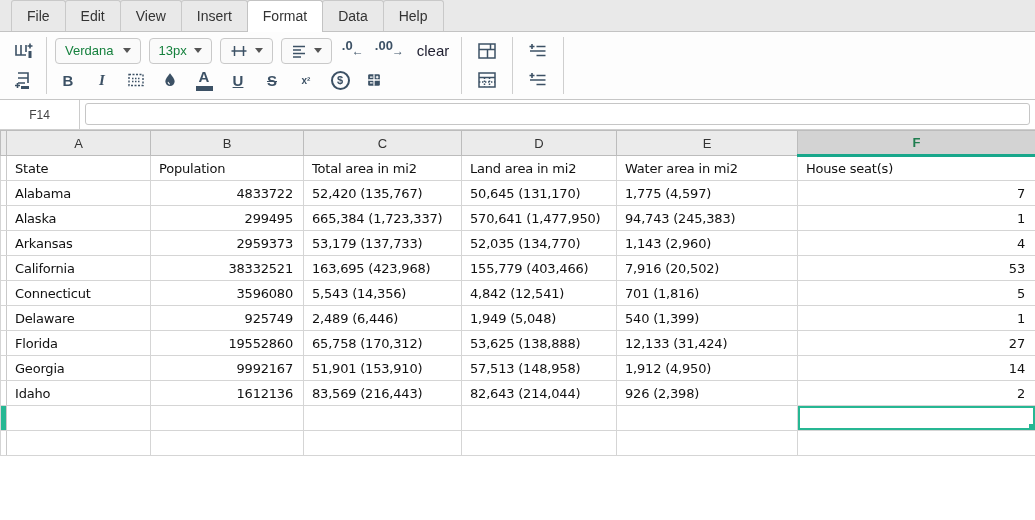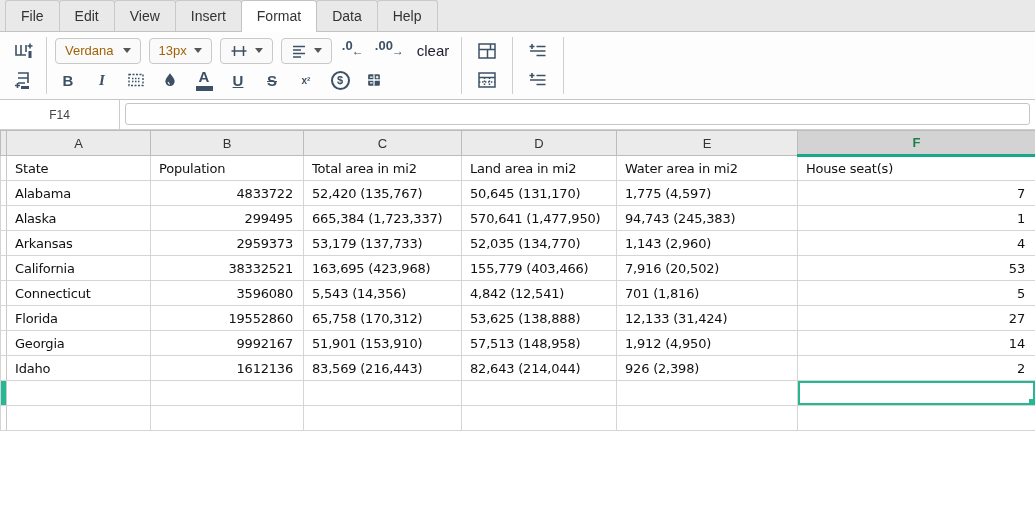--- a/index.html
+++ b/index.html
@@ -7,21 +7,21 @@
   body {
     width:1035px; height:520px; overflow:hidden;
     font-family:"Liberation Sans", sans-serif;
     background:#fff; color:#222;
   }
 
   
   .menubar {
     height:32px; background:#e9e9e9;
     border-bottom:1px solid #c3c3c3;
-    display:flex; align-items:flex-end; padding-left:5px;
+    display:flex; align-items:flex-end; padding-left:11px;
     position:relative; z-index:3;
   }
   .tab {
     height:31px; line-height:30px; padding:0 15px;
     font-size:14px; color:#333; cursor:default;
     border:1px solid #c9c9c9; border-bottom:none;
     border-radius:3px 3px 0 0; margin-right:-1px;
     background:transparent;
   }
   .tab.active {
@@ -43,21 +43,21 @@
   .tb-col2 { width:50px; }
   .vdiv { width:1px; background:#cfcfcf; margin:5px 0; }
   .tb-main {
     width:414px; display:flex; flex-direction:column;
     justify-content:space-around; padding:4px 8px;
   }
   .tb-row { display:flex; align-items:center; height:28px; gap:8px; }
   .select-btn {
     display:inline-flex; align-items:center; gap:7px;
     background:#fafafa; border:1px solid #c9c9c9; border-radius:4px;
-    height:26px; padding:0 9px; font-size:13px; color:#a16207; cursor:default;
+    height:26px; padding:0 9px; font-size:13px; color:#15803d; cursor:default;
   }
   .caret {
     width:0; height:0; border-left:4px solid transparent;
     border-right:4px solid transparent; border-top:5px solid #555;
     display:inline-block;
   }
   .tbtn {
     min-width:26px; height:26px; display:inline-flex; align-items:center;
     justify-content:center; color:#3c5165; font-size:15px; font-weight:bold;
     cursor:default; background:none; border:none; padding:0 2px;
@@ -78,21 +78,21 @@
   }
   .icon svg { display:block; }
   .flexspace { flex:1; }
 
   
   .formula-bar {
     height:30px; background:#fff; border-bottom:1px solid #cfcfcf;
     display:flex; align-items:stretch;
   }
   .cellref {
-    width:120px; border-right:1px solid #ccc;
+    width:80px; border-right:1px solid #ccc;
     display:flex; align-items:center; justify-content:center;
     font-size:12px; color:#444; cursor:default;
   }
   .formula-input {
     flex:1; margin:3px 5px 4px 5px; border:1px solid #c6c6c6; border-radius:3px;
     font-size:13px; padding:0 6px; outline:none;
     font-family:"DejaVu Sans", sans-serif;
   }
 
   
@@ -338,20 +338,29 @@
           <td class="sliver"></td>
           <td>Connecticut</td>
           <td>3596080</td>
           <td>5,543 (14,356)</td>
           <td>4,842 (12,541)</td>
           <td>701 (1,816)</td>
           <td>5</td>
         </tr>
         <tr>
           <td class="sliver"></td>
+          <td>Delaware</td>
+          <td>925749</td>
+          <td>2,489 (6,446)</td>
+          <td>1,949 (5,048)</td>
+          <td>540 (1,399)</td>
+          <td>1</td>
+        </tr>
+        <tr>
+          <td class="sliver"></td>
           <td>Florida</td>
           <td>19552860</td>
           <td>65,758 (170,312)</td>
           <td>53,625 (138,888)</td>
           <td>12,133 (31,424)</td>
           <td>27</td>
         </tr>
         <tr>
           <td class="sliver"></td>
           <td>Georgia</td>

